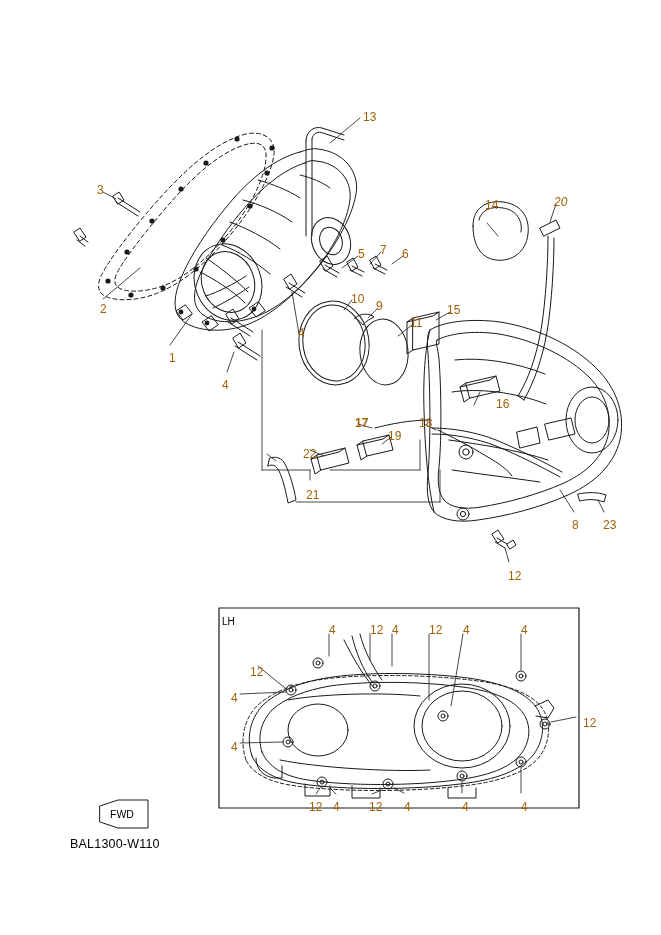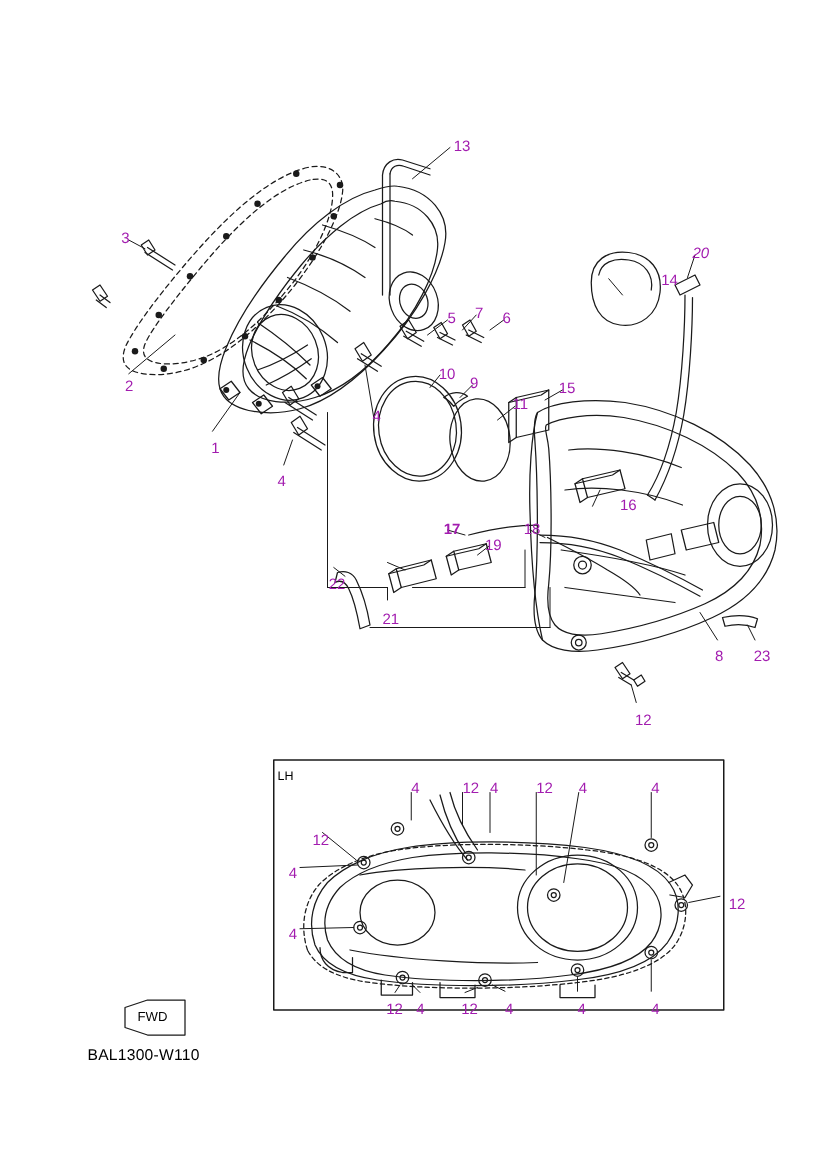--- a/index.html
+++ b/index.html
@@ -24,21 +24,21 @@
   svg.sheet {
     position: absolute;
     left: 0; top: 0;
     width: 661px;
     height: 935px;
   }
   .callout {
     position: absolute;
     font-size: 12px;
     font-family: "Liberation Sans", sans-serif;
-    color: #a21caf;
+    color: #a16207;
     line-height: 1;
     white-space: nowrap;
     user-select: none;
   }
   .partcode {
     position: absolute;
     font-size: 12.5px;
     letter-spacing: 0.2px;
     font-family: "Liberation Sans", sans-serif;
   }
@@ -406,38 +406,38 @@
       <g>
         <path d="M100 806 L 118 800 L 148 800 L 148 828 L 118 828 L 100 822 Z"></path>
       </g>
 
     </g>
   </svg>
 
   <div id="callouts-main">
       <div class="callout" style="left: 363px; top: 111px;">13</div>
       <div class="callout" style="left: 97px; top: 184px;">3</div>
-      <div class="callout" style="left: 485px; top: 218px; margin-left: 44px;">14</div>
+      <div class="callout" style="left: 485px; top: 199px;">14</div>
       <div class="callout" style="left: 554px; top: 196px; font-style: italic;">20</div>
       <div class="callout" style="left: 100px; top: 303px;">2</div>
       <div class="callout" style="left: 358px; top: 248px;">5</div>
       <div class="callout" style="left: 380px; top: 244px;">7</div>
       <div class="callout" style="left: 402px; top: 248px;">6</div>
       <div class="callout" style="left: 351px; top: 293px;">10</div>
       <div class="callout" style="left: 376px; top: 300px;">9</div>
       <div class="callout" style="left: 410px; top: 317px;">11</div>
       <div class="callout" style="left: 447px; top: 304px;">15</div>
       <div class="callout" style="left: 169px; top: 352px;">1</div>
       <div class="callout" style="left: 222px; top: 379px;">4</div>
       <div class="callout" style="left: 298px; top: 327px;">4</div>
       <div class="callout" style="left: 496px; top: 398px;">16</div>
       <div class="callout" style="left: 355px; top: 417px; font-weight: bold;">17</div>
       <div class="callout" style="left: 419px; top: 417px;">18</div>
       <div class="callout" style="left: 388px; top: 430px;">19</div>
-      <div class="callout" style="left: 263px; top: 461px;">22</div>
+      <div class="callout" style="left: 263px; top: 448px; padding-left: 40px;">22</div>
       <div class="callout" style="left: 306px; top: 443px; margin-top: 46px;">21</div>
       <div class="callout" style="left: 572px; top: 519px;">8</div>
       <div class="callout" style="left: 603px; top: 519px;">23</div>
       <div class="callout" style="left: 508px; top: 570px;">12</div>
     </div>
   <div id="callouts-lh">
       <div class="callout" style="left: 329px; top: 624px;">4</div>
       <div class="callout" style="left: 370px; top: 624px;">12</div>
       <div class="callout" style="left: 392px; top: 624px;">4</div>
       <div class="callout" style="left: 429px; top: 624px;">12</div>

